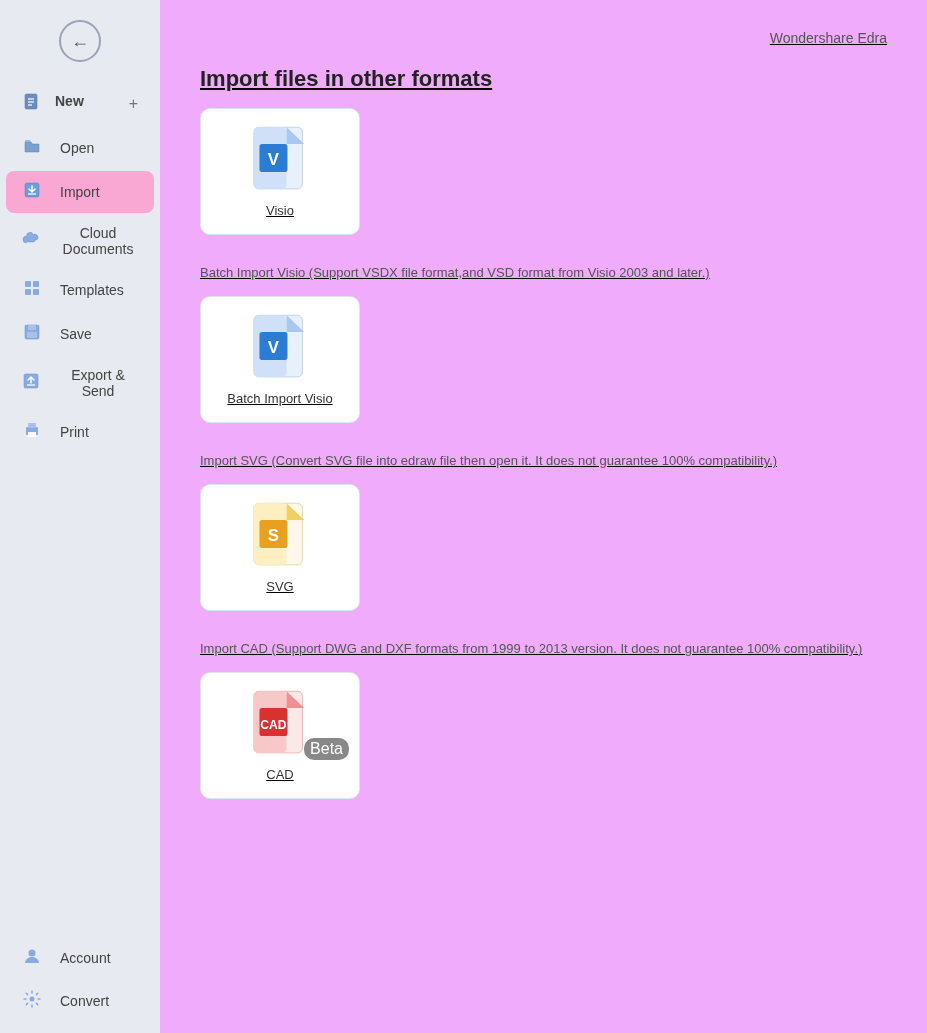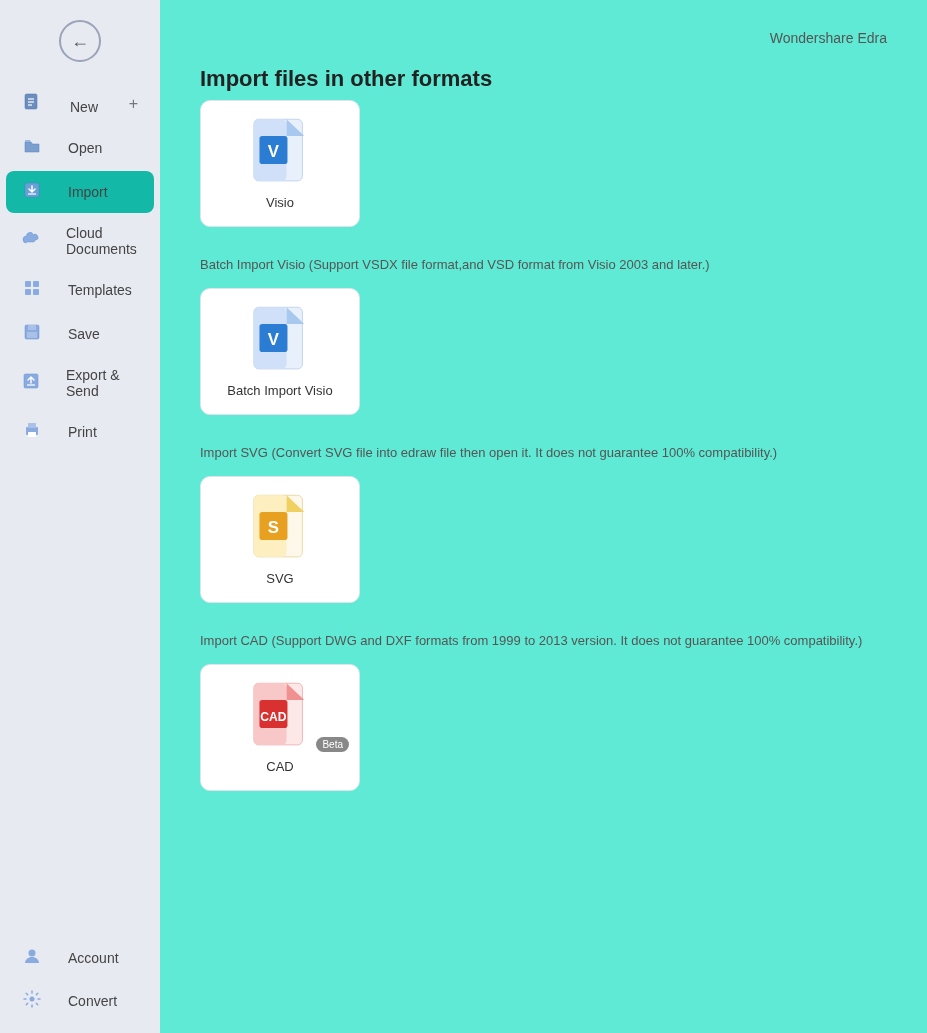--- a/index.html
+++ b/index.html
@@ -31,30 +31,31 @@
       align-items: center;
       justify-content: center;
       margin: 10px auto 20px auto;
       cursor: pointer;
       color: #555;
       font-size: 18px;
     }
     .sidebar-item {
       display: flex;
       align-items: center;
-      gap: 26px;
+      gap: 18px;
       padding: 10px 16px;
       cursor: pointer;
       border-radius: 8px;
       margin: 1px 6px;
       color: #444;
       font-size: 14px;
+      text-align: center;
     }
     .sidebar-item.active {
-      background: #14b8a6;
+      background: #f9a8d4;
       font-weight: 500;
     }
     .sidebar-icon {
       font-size: 16px;
       width: 20px;
       text-align: center;
     }
     .sidebar-bottom {
       margin-top: auto;
       margin-bottom: 10px;
@@ -63,41 +64,42 @@
       display: flex;
       align-items: center;
       justify-content: space-between;
       padding: 10px 16px;
       cursor: pointer;
       border-radius: 8px;
       margin: 1px 6px;
       color: #444;
       font-size: 14px;
     }
-    .new-left { display: flex; align-items: flex-end; gap: 28px; }
+    .new-left { display: flex; align-items: flex-start; gap: 13px; font-weight: bold; }
 
     
     .main {
       flex: 1;
-      background: #5eead4;
+      background: #f0abfc;
       padding: 30px 40px;
       overflow-y: auto;
+      text-decoration: underline;
     }
     .top-bar {
       display: flex;
       justify-content: flex-end;
       margin-bottom: 20px;
       color: #555;
       font-size: 14px;
     }
     .page-title {
       font-size: 22px;
       font-weight: 700;
       color: #222;
-      margin-bottom: 8px;
+      margin-bottom: 16px;
     }
     .section-desc {
       font-size: 13px;
       color: #555;
       margin-bottom: 16px;
     }
     .import-card {
       background: #fff;
       border-radius: 10px;
       width: 160px;
@@ -118,21 +120,21 @@
       font-size: 13px;
       color: #333;
       text-align: left;
     }
     .beta-badge {
       position: absolute;
       bottom: 38px;
       right: 10px;
       background: #888;
       color: #fff;
-      font-size: 10px;
+      font-size: 16px;
       padding: 2px 6px;
       border-radius: 10px;
       margin-left: 20px;
     }
     .section {
       margin-bottom: 30px;
     }
 
     
     .visio-icon {

